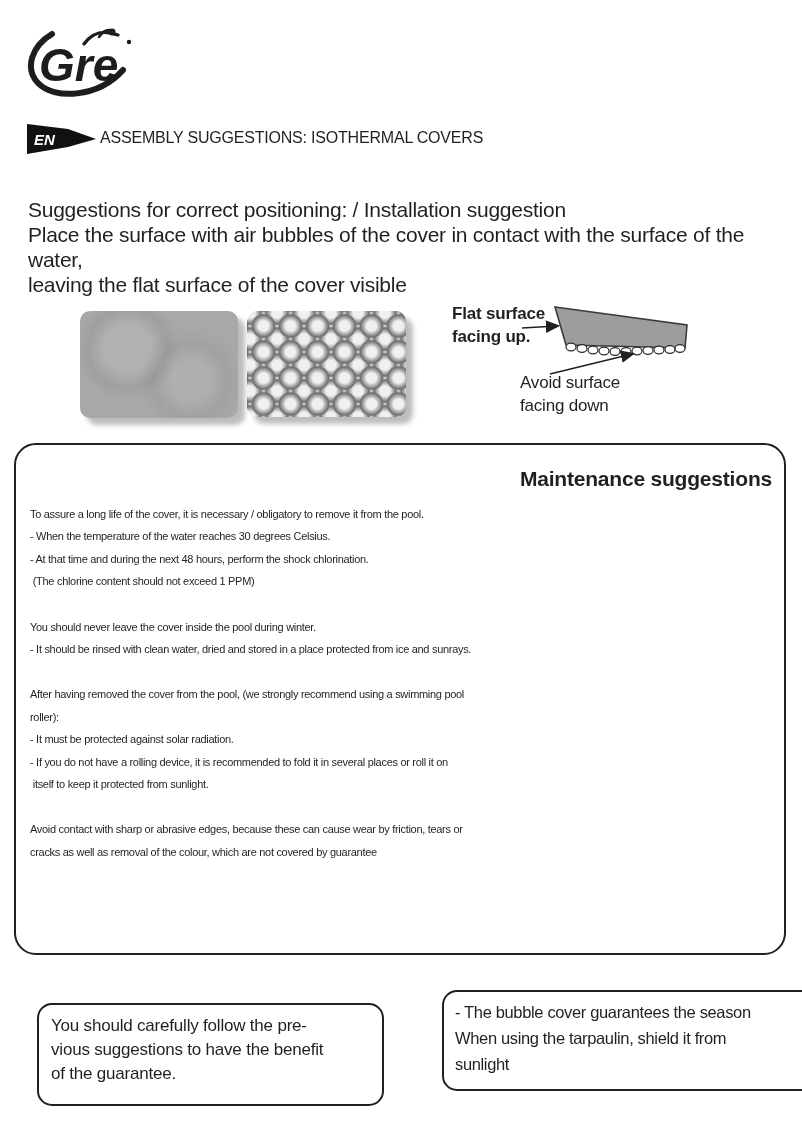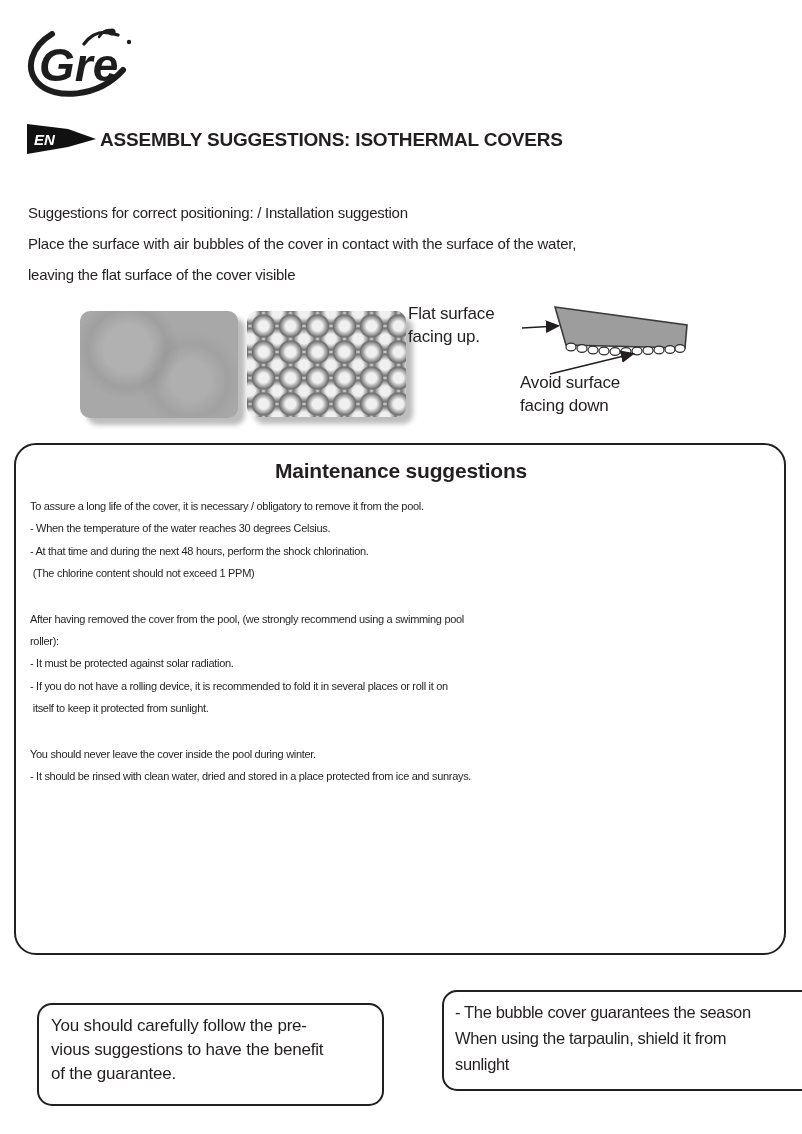--- a/index.html
+++ b/index.html
@@ -8,26 +8,26 @@
     font-family:"Liberation Sans","DejaVu Sans",sans-serif;color:#231f20;
     overflow:hidden;
   }
   .abs{position:absolute;}
   .pre{white-space:pre-line;}
 
   
   #logo-svg{left:26px;top:24px;width:114px;height:84px;}
   #lang-badge-svg{left:26px;top:120px;width:72px;height:38px;}
   .page-title{
-    left:100px;top:129px;font-size:19px;letter-spacing:-0.2px;font-weight:700;
+    left:100px;top:129px;font-size:16px;letter-spacing:-0.2px;font-weight:400;
   }
 
   
   .intro-text{
-    left:28px;top:197px;width:730px;font-size:15px;line-height:31px;letter-spacing:-0.25px;
+    left:28px;top:197px;width:730px;font-size:21px;line-height:25px;letter-spacing:-0.25px;
   }
 
   
   .photo{border-radius:10px;box-shadow:7px 7px 5px #bdbdbd;}
   .photo-flat{
     left:80px;top:311px;width:158px;height:107px;
     background:
       radial-gradient(circle at 30% 35%, rgba(255,255,255,0.10) 0 18%, rgba(0,0,0,0.05) 30%, rgba(0,0,0,0) 40%),
       radial-gradient(circle at 70% 65%, rgba(255,255,255,0.08) 0 15%, rgba(0,0,0,0.04) 28%, rgba(0,0,0,0) 40%),
       #a8a8a8;
@@ -36,31 +36,31 @@
     left:247px;top:311px;width:159px;height:106px;
     background-color:#c4c4c4;
     background-image:
       radial-gradient(circle, #f0f0f0 5px, #9a9a9a 9px, #6f6f6f 11px, rgba(0,0,0,0) 12.5px),
       radial-gradient(circle, #f0f0f0 5px, #9a9a9a 9px, #6f6f6f 11px, rgba(0,0,0,0) 12.5px);
     background-size:27px 26px;
     background-position:3px 2px,16.5px 15px;
   }
   #diagram-svg{left:430px;top:298px;width:280px;height:128px;}
   .fig-label{font-size:17px;line-height:22.5px;letter-spacing:-0.2px;}
-  .fig-label-flat{left:408px;top:303px;}
+  .fig-label-flat{left:452px;top:303px;font-weight:bold;}
   .fig-label-bubble{left:520px;top:372px;}
 
   
   .maint-box{
     left:14px;top:443px;width:772px;height:512px;box-sizing:border-box;
     border:2.4px solid #231f20;border-radius:22px;
     padding:10px 12px 0 14px;
   }
   .maint-title{
-    text-align:center;font-size:21px;font-weight:700;margin:4px 0 12px 0;letter-spacing:-0.2px;
+    text-align:right;font-size:21px;font-weight:700;margin:12px 0 12px 0;letter-spacing:-0.2px;
   }
   .maint-box p{
     margin:0 0 23px 0;font-size:11px;line-height:22.4px;letter-spacing:-0.3px;
   }
 
   
   .note-box{
     box-sizing:border-box;border:2.4px solid #231f20;border-radius:15px;
   }
   .note-left{
@@ -129,27 +129,29 @@
 facing up.</div>
 <div class="abs fig-label fig-label-bubble pre">Avoid surface
 facing down</div>
 
 <div class="abs maint-box">
   <div class="maint-title">Maintenance suggestions</div>
   <p class="pre">To assure a long life of the cover, it is necessary / obligatory to remove it from the pool.
 - When the temperature of the water reaches 30 degrees Celsius.
 - At that time and during the next 48 hours, perform the shock chlorination.
 &nbsp;(The chlorine content should not exceed 1 PPM)</p>
+  <p class="pre">You should never leave the cover inside the pool during winter.
+- It should be rinsed with clean water, dried and stored in a place protected from ice and sunrays.</p>
   <p class="pre">After having removed the cover from the pool, (we strongly recommend using a swimming pool
 roller):
 - It must be protected against solar radiation.
 - If you do not have a rolling device, it is recommended to fold it in several places or roll it on
 &nbsp;itself to keep it protected from sunlight.</p>
-  <p class="pre">You should never leave the cover inside the pool during winter.
-- It should be rinsed with clean water, dried and stored in a place protected from ice and sunrays.</p>
+  <p class="pre">Avoid contact with sharp or abrasive edges, because these can cause wear by friction, tears or
+cracks as well as removal of the colour, which are not covered by guarantee</p>
 </div>
 
 <div class="abs note-box note-left pre">You should carefully follow the pre-
 vious suggestions to have the benefit
 of the guarantee.</div>
 <div class="abs note-box note-right pre">- The bubble cover guarantees the season
 When using the tarpaulin, shield it from
 sunlight</div>
 
 </body></html>

